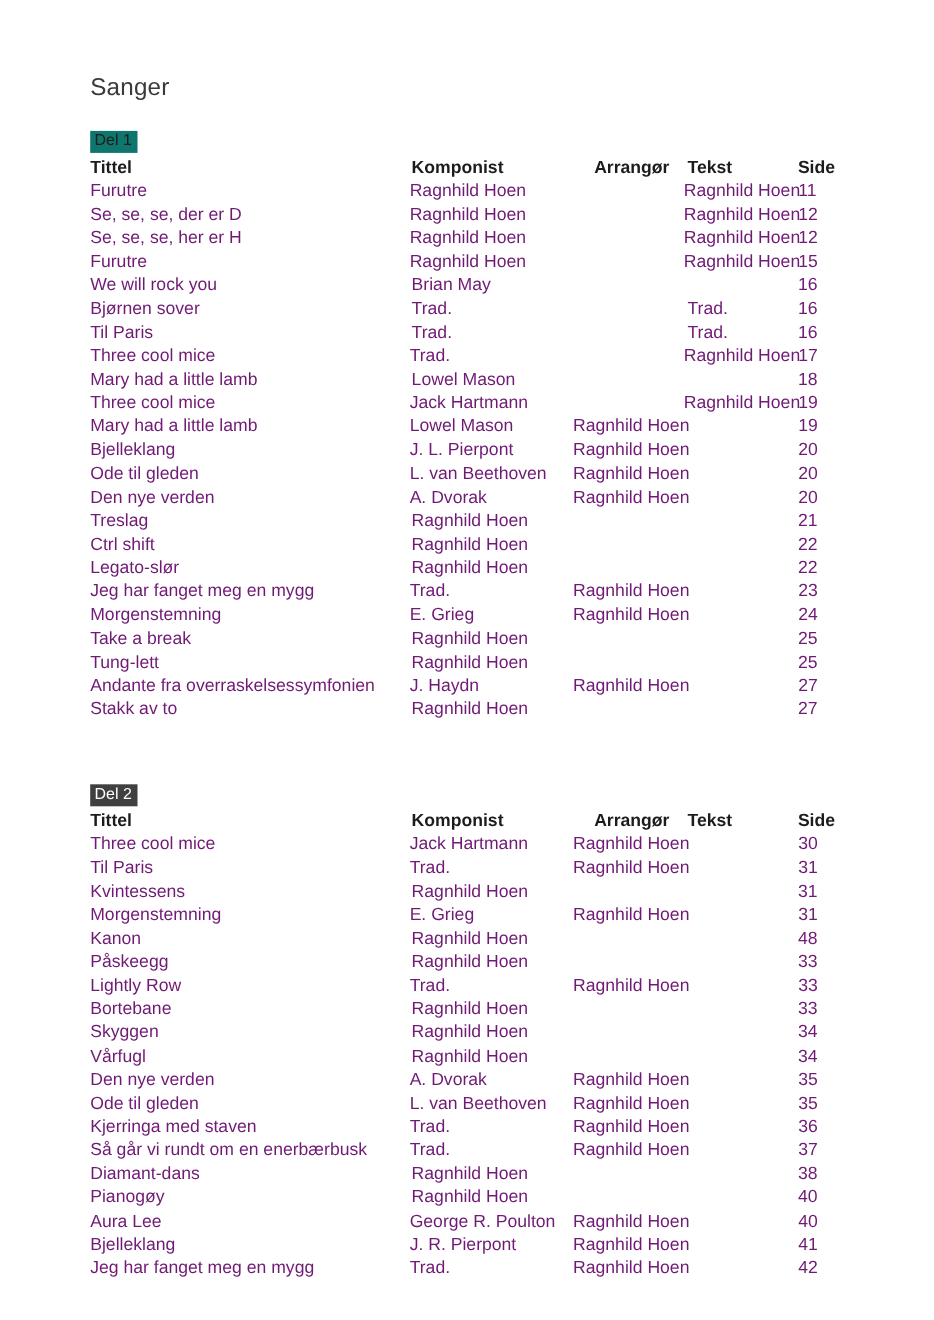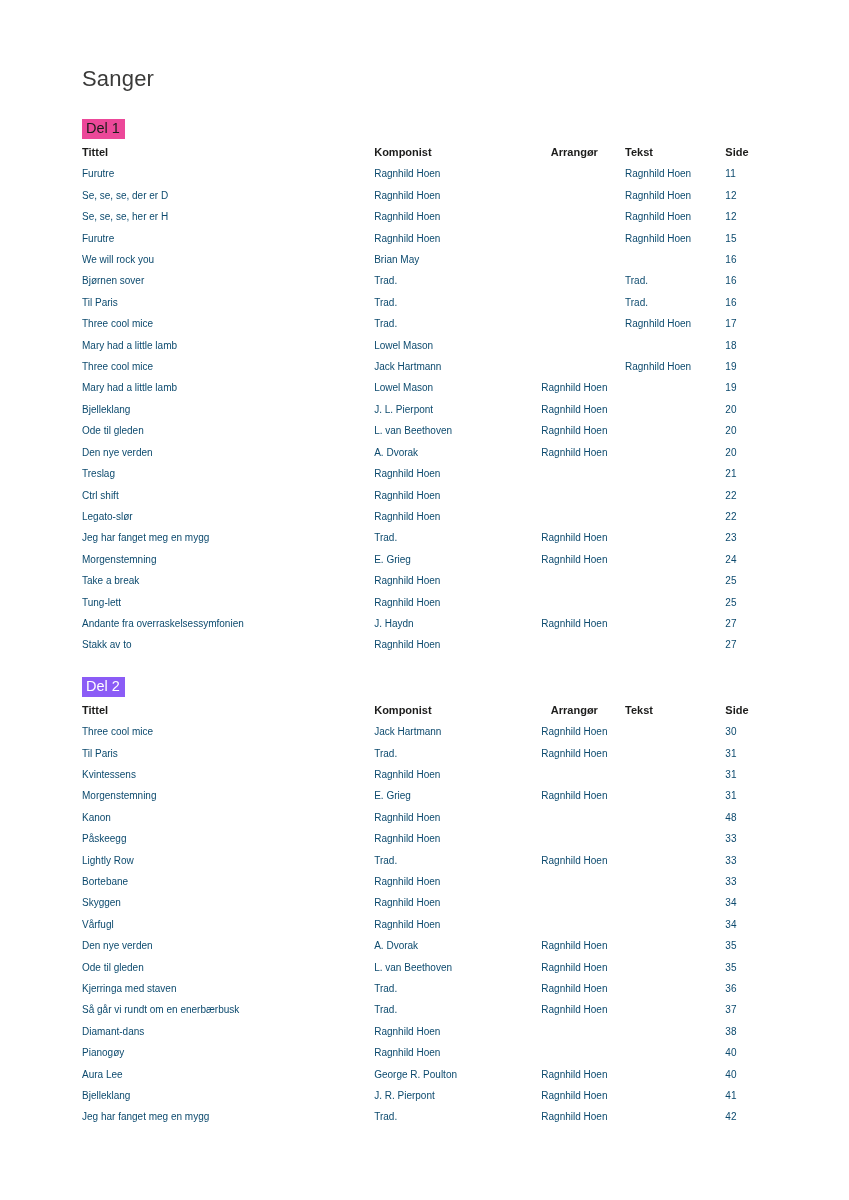--- a/index.html
+++ b/index.html
@@ -28,42 +28,42 @@
   .badge {
     display: inline-block;
     font-size: 14.5px;
     line-height: 17px;
     padding: 1px 5px 2px 4px;
     margin-bottom: 3px;
   }
   .trow {
     display: flex;
     line-height: 21.4px;
-    font-size: 10px;
-    color: #0c4a6e;
+    font-size: 16px;
+    color: #701a75;
     white-space: nowrap;
   }
   .thead {
     font-weight: 700;
     color: #1c1c1b;
-    font-size: 11px;
+    font-size: 16px;
   }
   .c0 { width: 278px; }
   .c1 { width: 155px; margin-left: 24px; }
   .c2 { width: 105px; text-align: center; }
   .c3 { width: 104px; }
   .c4 { width: 38px; text-align: left; }
 </style>
 </head>
 <body>
 
 <div class="page">
   <h1 class="title">Sanger</h1>
   <div id="sections">
-      <section><span class="badge" style="background: #ec4899; color: rgb(28, 28, 27);">Del 1</span><div class="trow thead">
+      <section><span class="badge" style="background: #0f766e; color: rgb(28, 28, 27);">Del 1</span><div class="trow thead">
           <div class="c0">Tittel</div>
           <div class="c1">Komponist</div>
           <div class="c2">Arrangør</div>
           <div class="c3">Tekst</div>
           <div class="c4">Side</div>
         </div><div class="trow">
           <div class="c0">Furutre</div>
           <div class="c1">Ragnhild Hoen</div>
           <div class="c2"></div>
           <div class="c3">Ragnhild Hoen</div>
@@ -194,21 +194,21 @@
           <div class="c2">Ragnhild Hoen</div>
           <div class="c3"></div>
           <div class="c4">27</div>
         </div><div class="trow">
           <div class="c0">Stakk av to</div>
           <div class="c1">Ragnhild Hoen</div>
           <div class="c2"></div>
           <div class="c3"></div>
           <div class="c4">27</div>
         </div></section>
-      <section><span class="badge" style="background: #8b5cf6; color: rgb(255, 255, 255);">Del 2</span><div class="trow thead">
+      <section><span class="badge" style="background: #404040; color: rgb(255, 255, 255); margin-top: 36px;">Del 2</span><div class="trow thead">
           <div class="c0">Tittel</div>
           <div class="c1">Komponist</div>
           <div class="c2">Arrangør</div>
           <div class="c3">Tekst</div>
           <div class="c4">Side</div>
         </div><div class="trow">
           <div class="c0">Three cool mice</div>
           <div class="c1">Jack Hartmann</div>
           <div class="c2">Ragnhild Hoen</div>
           <div class="c3"></div>

